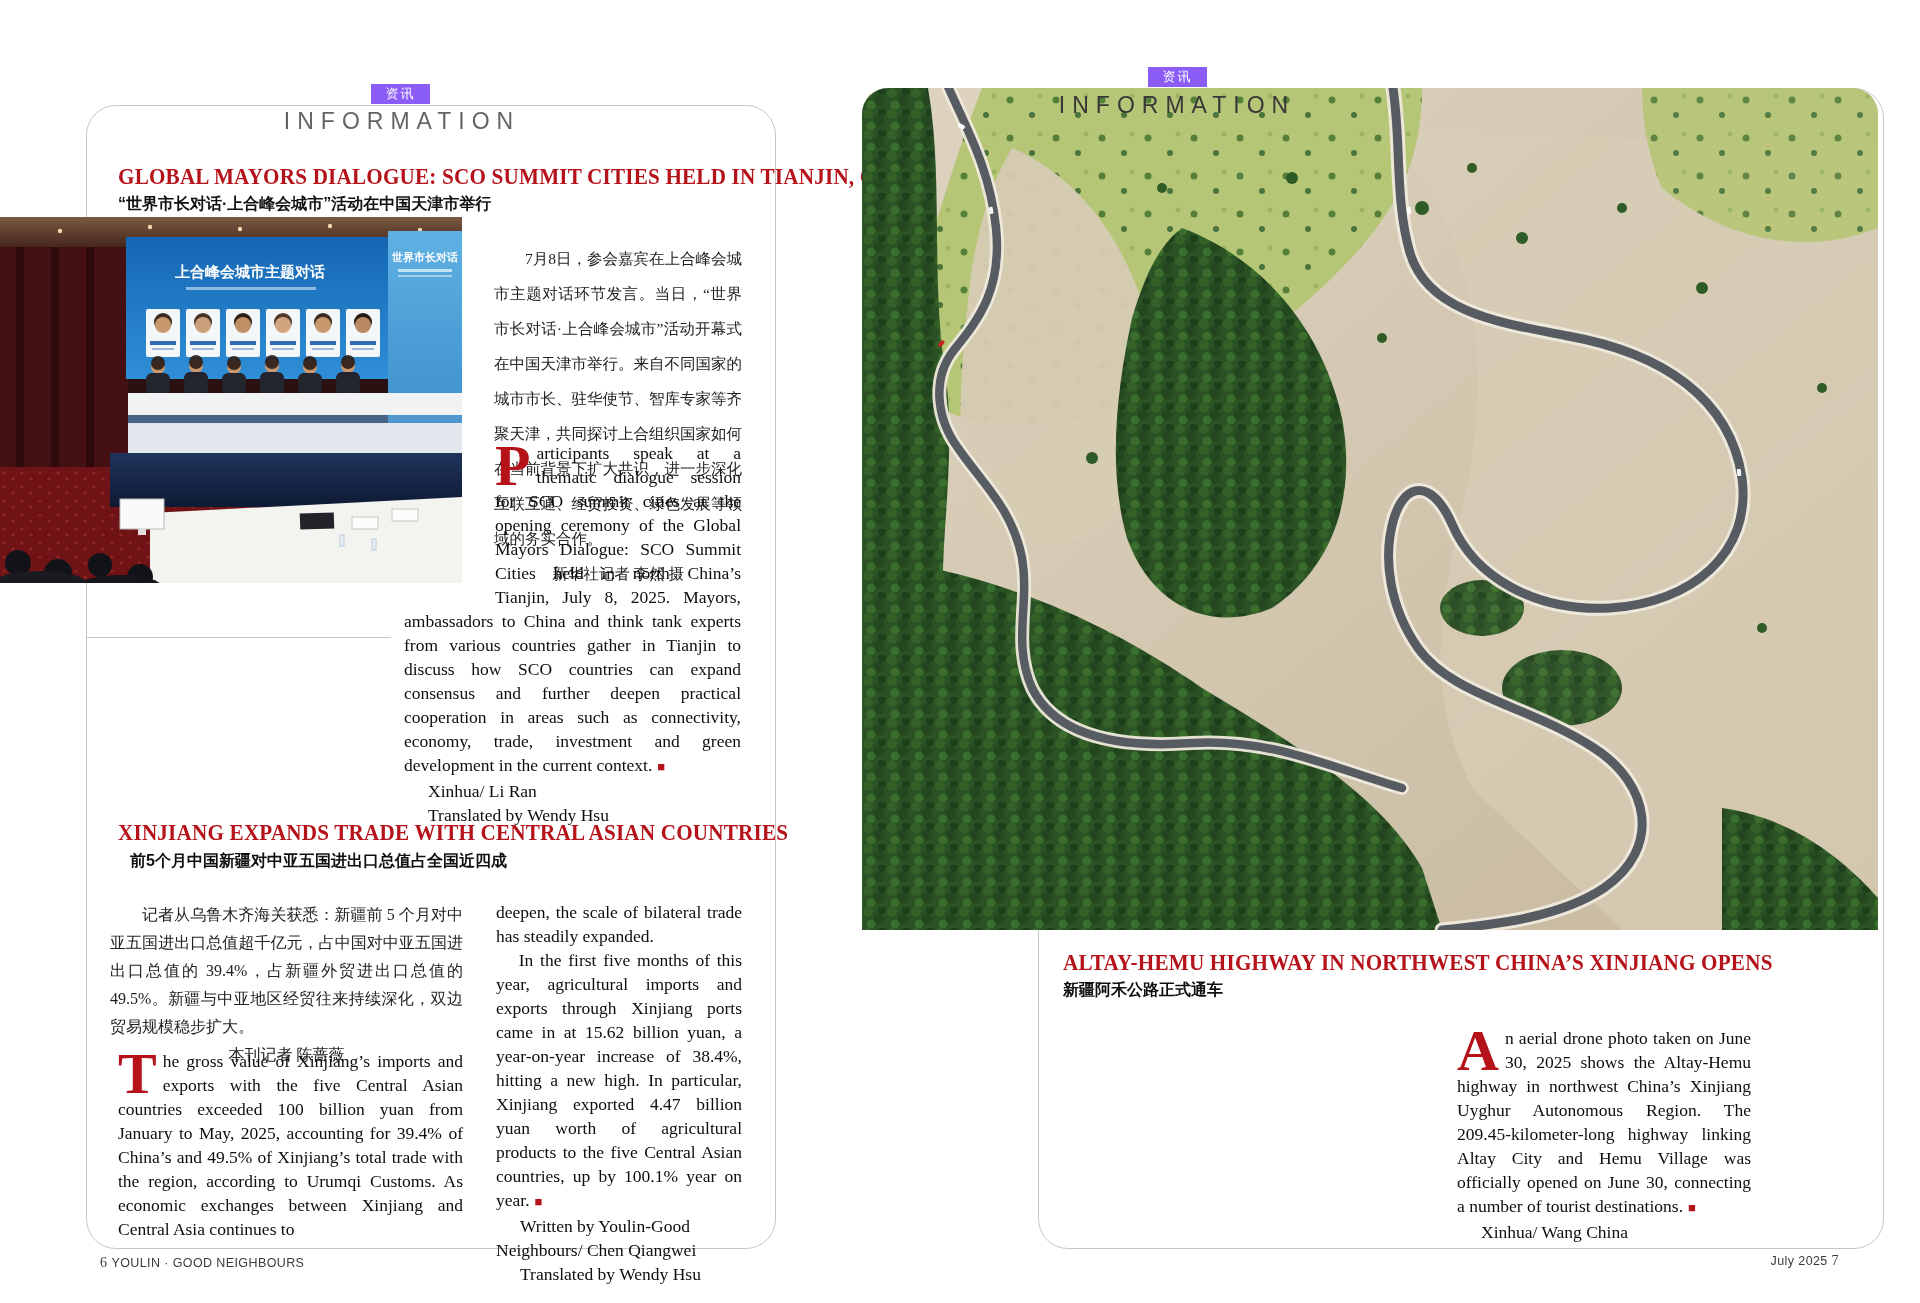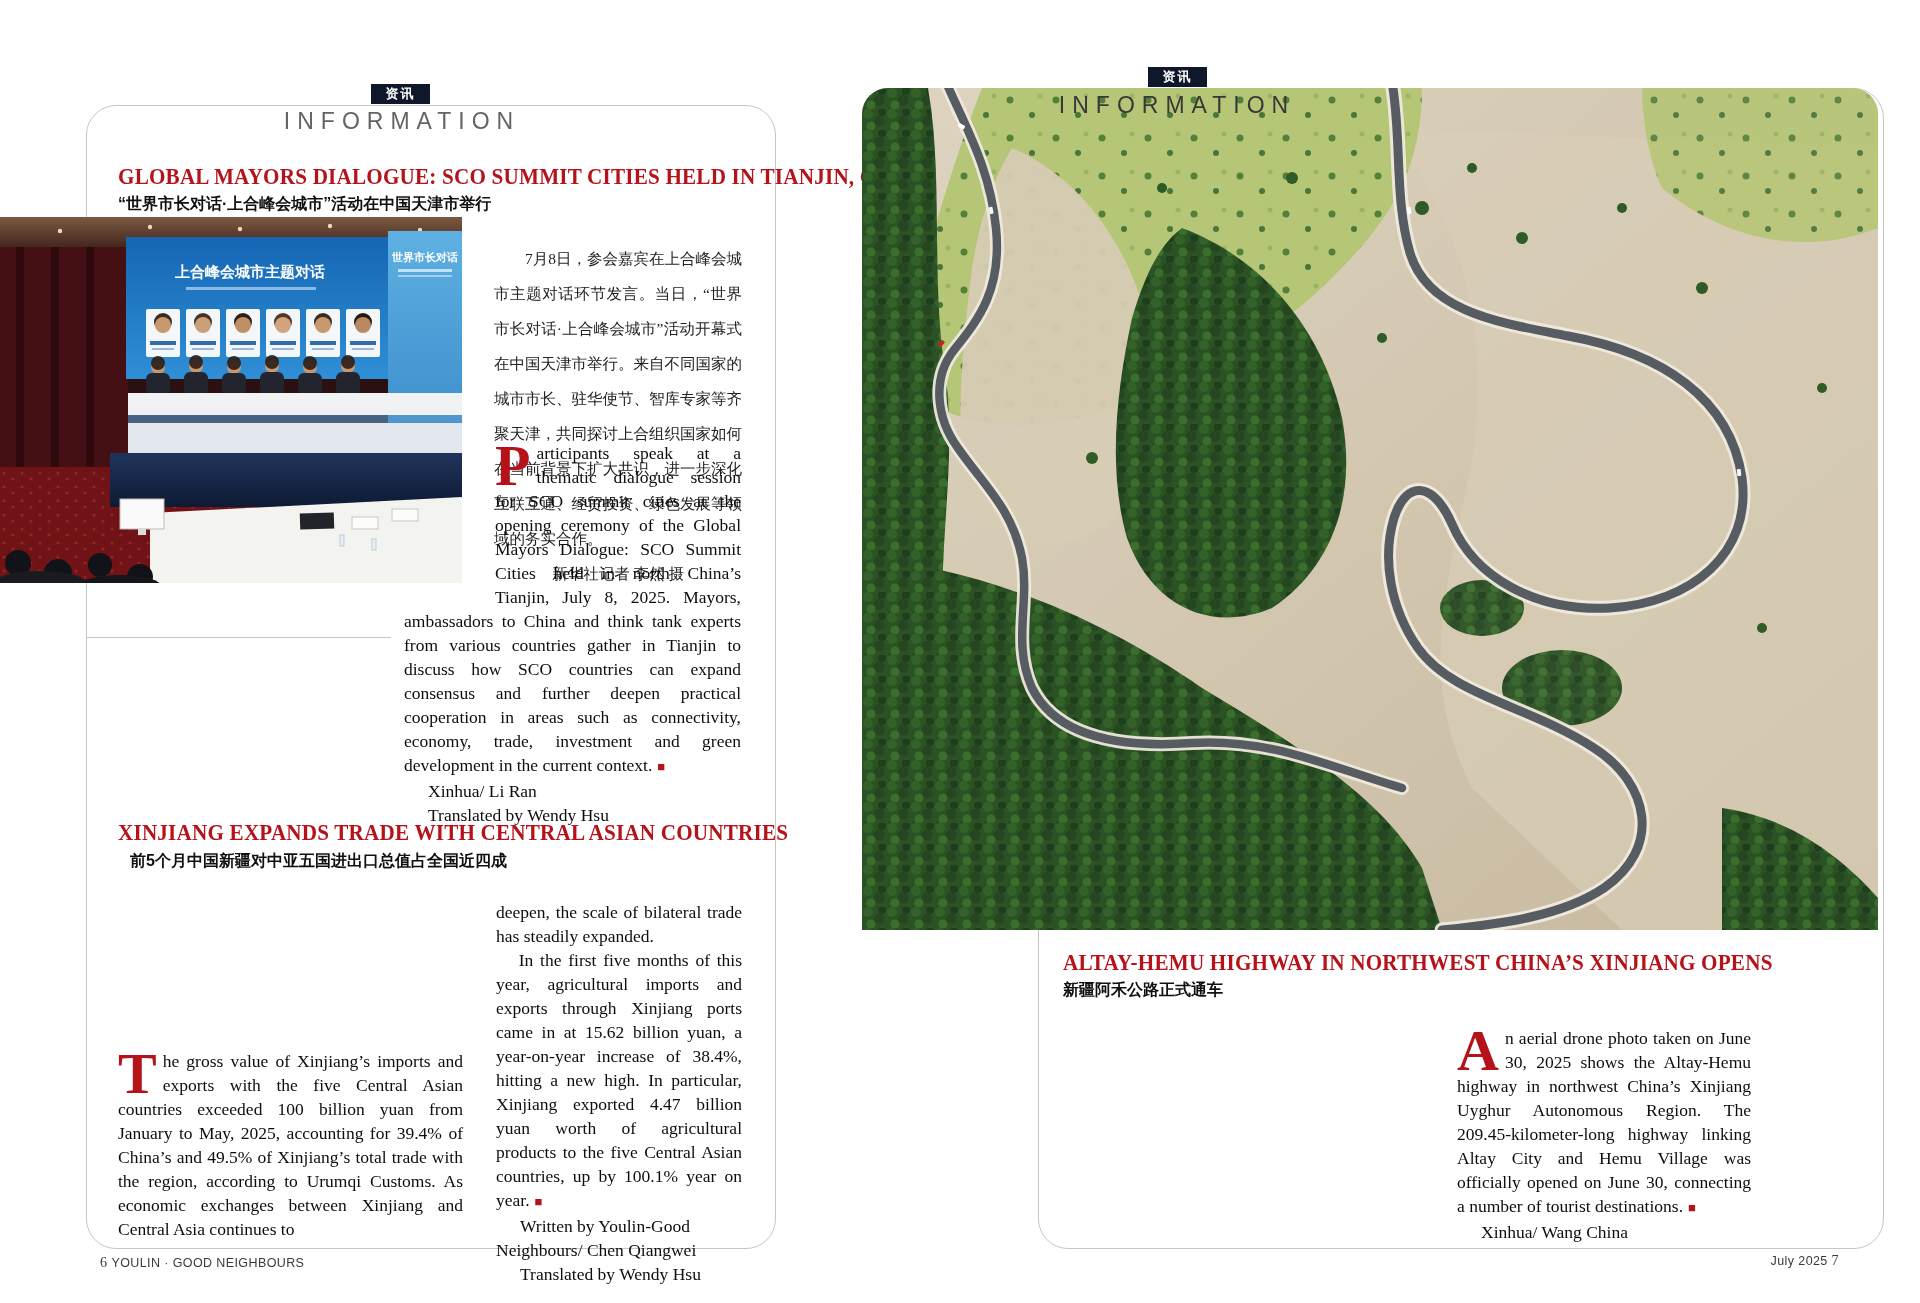--- a/index.html
+++ b/index.html
@@ -1,20 +1,20 @@
 <!DOCTYPE html>
 <html><head>
 <meta charset="utf-8">
 <style>
   html,body{margin:0;padding:0;background:#ffffff;}
   .page{position:relative;width:1920px;height:1303px;background:#fff;overflow:hidden;
         font-family:"Liberation Serif",serif;color:#111;}
   .card{position:absolute;border:1px solid #c6c6c6;border-radius:30px;background:#fff;}
-  .tag{position:absolute;background:#0f172a;color:#fff;font-family:"Liberation Sans",sans-serif;
-       font-size:13px;font-weight:bold;width:59px;height:20px;line-height:20px;text-align:center;letter-spacing:2px;}
+  .tag{position:absolute;background:#8b5cf6;color:#fff;font-family:"Liberation Sans",sans-serif;
+       font-size:13px;font-weight:normal;width:59px;height:20px;line-height:20px;text-align:center;letter-spacing:2px;}
   .information{position:absolute;font-family:"Liberation Sans",sans-serif;font-size:23px;
        letter-spacing:7px;color:#646464;width:320px;text-align:center;white-space:nowrap;}
   .info-on-photo{color:#383838;}
   .headline{position:absolute;color:#b5121a;font-weight:bold;font-size:23px;letter-spacing:.2px;
        transform:scaleX(.92);transform-origin:left center;white-space:nowrap;
        font-family:"Liberation Serif",serif;}
   .subhead{position:absolute;font-family:"Liberation Sans",sans-serif;font-weight:bold;font-size:16px;color:#101010;}
   .zh{position:absolute;font-size:16px;line-height:28px;text-align:justify;color:#222;}
   .zh p{margin:0;text-indent:2em;}
   .zh-byline{text-align:center;text-indent:0 !important;}
@@ -201,20 +201,24 @@
     <div class="wrapspacer"></div>
     <span class="dropcap">P</span>
     <span>articipants speak at a thematic dialogue session for SCO summit cities at the opening ceremony of the Global Mayors Dialogue: SCO Summit Cities held in north China’s Tianjin, July 8, 2025. Mayors, ambassadors to China and think tank experts from various countries gather in Tianjin to discuss how SCO countries can expand consensus and further deepen practical cooperation in areas such as connectivity, economy, trade, investment and green development in the current context.</span><span class="endmark">■</span>
     <div class="credit">Xinhua/ Li Ran</div>
     <div class="credit">Translated by Wendy Hsu</div>
   </div>
 
   <div class="headline" style="left:118px;top:820px;">XINJIANG EXPANDS TRADE WITH CENTRAL ASIAN COUNTRIES</div>
   <div class="subhead" style="left:130px;top:851px;">前5个月中国新疆对中亚五国进出口总值占全国近四成</div>
 
+  <div class="zh" style="left:110px;top:901px;width:353px;">
+    <p>记者从乌鲁木齐海关获悉：新疆前 5 个月对中亚五国进出口总值超千亿元，占中国对中亚五国进出口总值的 39.4%，占新疆外贸进出口总值的 49.5%。新疆与中亚地区经贸往来持续深化，双边贸易规模稳步扩大。</p>
+    <div class="zh-byline">本刊记者 陈蔷薇</div>
+  </div>
 
   <div class="en" style="left:118px;top:1049px;width:345px;">
     <span class="dropcap">T</span>
     <span>he gross value of Xinjiang’s imports and exports with the five Central Asian countries exceeded 100 billion yuan from January to May, 2025, accounting for 39.4% of China’s and 49.5% of Xinjiang’s total trade with the region, according to Urumqi Customs. As economic exchanges between Xinjiang and Central Asia continues to</span>
   </div>
 
   <div class="en" style="left:496px;top:900px;width:246px;">
     <p>deepen, the scale of bilateral trade has steadily expanded.</p>
     <p class="ind"><span>In the first five months of this year, agricultural imports and exports through Xinjiang ports came in at 15.62 billion yuan, a year-on-year increase of 38.4%, hitting a new high. In particular, Xinjiang exported 4.47 billion yuan worth of agricultural products to the five Central Asian countries, up by 100.1% year on year.</span><span class="endmark">■</span></p>
     <div class="credit">Written by Youlin-Good Neighbours/ Chen Qiangwei</div>

